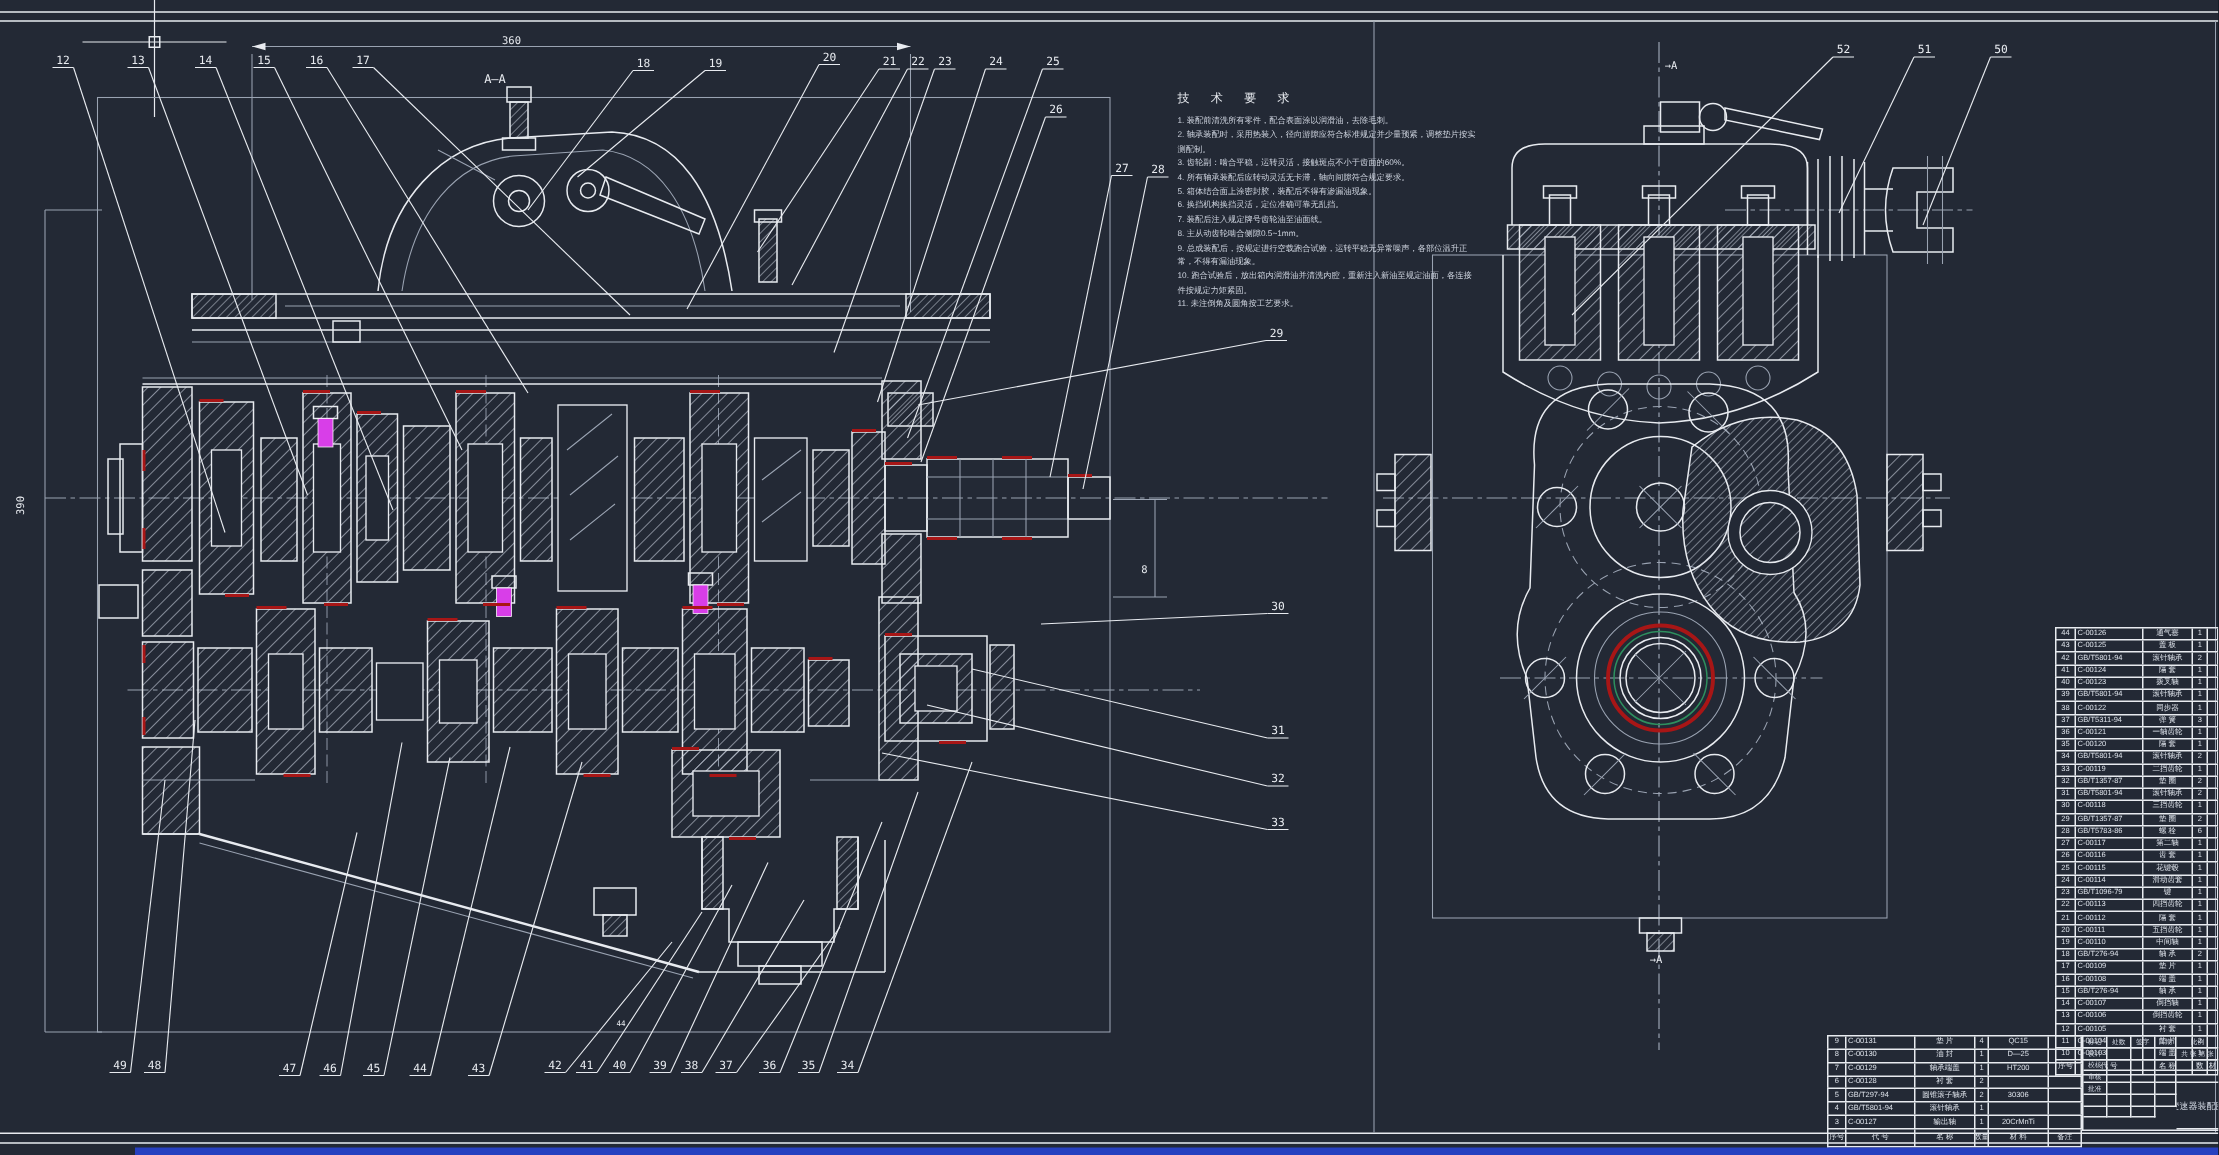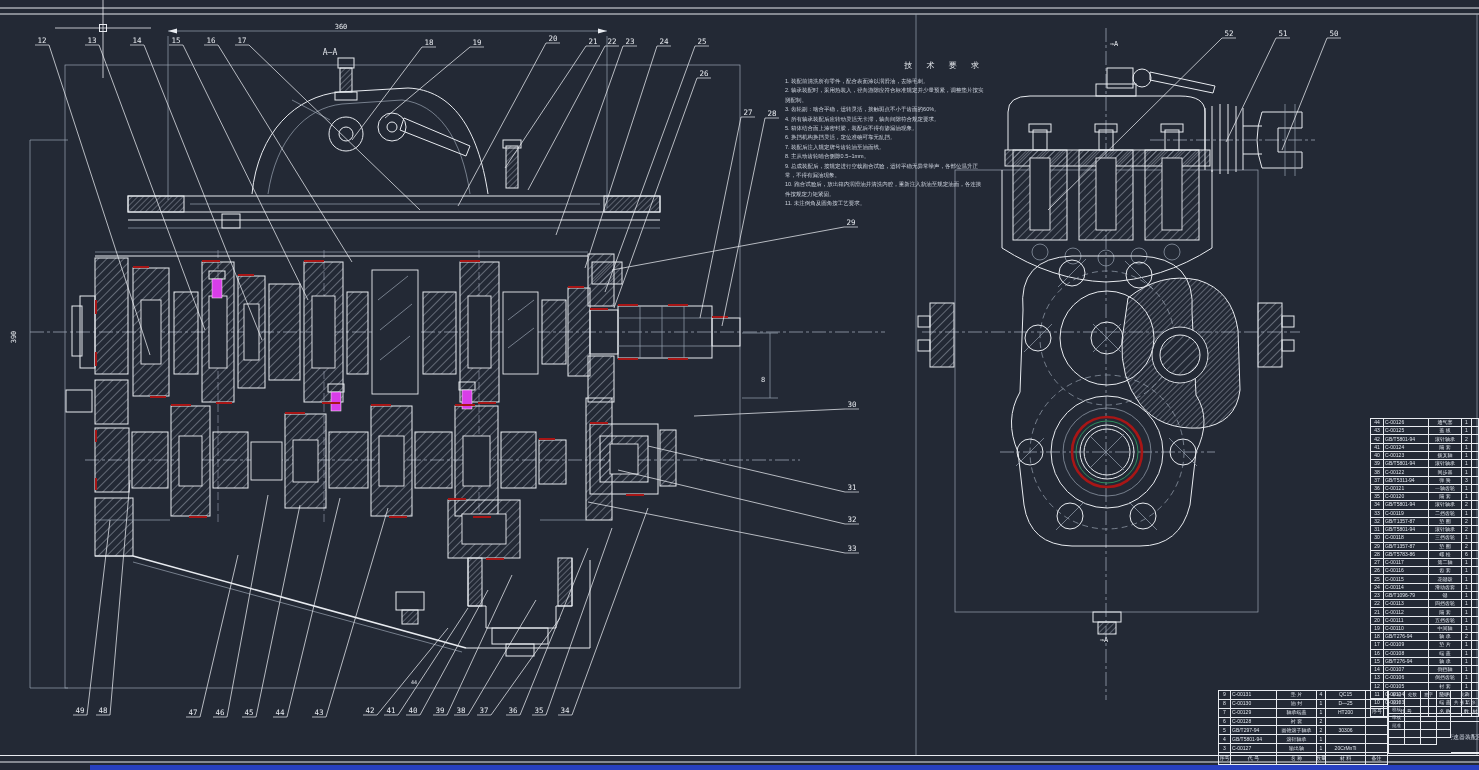--- a/index.html
+++ b/index.html
@@ -18,21 +18,21 @@
   .hz2{fill:url(#hz2);stroke:var(--line);stroke-width:1;}
   .slot{fill:var(--background);stroke:var(--line);stroke-width:.9;}
   .red{stroke:var(--red);stroke-width:2;fill:none;}
   .grn{stroke:var(--green);stroke-width:1;fill:none;}
   .mag{fill:var(--magenta);stroke:#fff;stroke-width:.5;}
   .fw{fill:var(--line);stroke:none;}
   .co{fill:var(--line);font:7.5px "DejaVu Sans Mono",monospace;text-anchor:middle;}
   .ann{fill:var(--line);font:7px "DejaVu Sans Mono",monospace;text-anchor:middle;}
   
   .notes{position:absolute;left:785px;top:60px;width:200px;z-index:2;}
-  .notes-title{text-align:right;font-size:8px;letter-spacing:6px;margin-bottom:6px;}
+  .notes-title{text-align:left;font-size:8px;letter-spacing:6px;margin-bottom:6px;}
   .note-line{font-size:5.5px;line-height:9.4px;color:#cdd3de;}
   
   .bom{position:absolute;z-index:2;background:transparent;font-size:5px;line-height:1;}
   .bom .rows{display:flex;flex-direction:column;height:100%;}
   .bom-row{flex:1;display:grid;border-top:1px solid var(--line);border-left:1px solid var(--line);min-height:0;}
   .bom-row span{border-right:1px solid var(--line);overflow:hidden;white-space:nowrap;display:flex;align-items:center;justify-content:center;padding:0 1px;color:#dde2ea;}
   .bom-row span.lft{justify-content:flex-start;}
   .bom-hdr{border-bottom:1px solid var(--line);}
   .bom-right{left:1370px;top:418px;width:109px;height:288px;}
   .bom-right .bom-row{grid-template-columns:13px 45px 33px 10px 1fr;}

